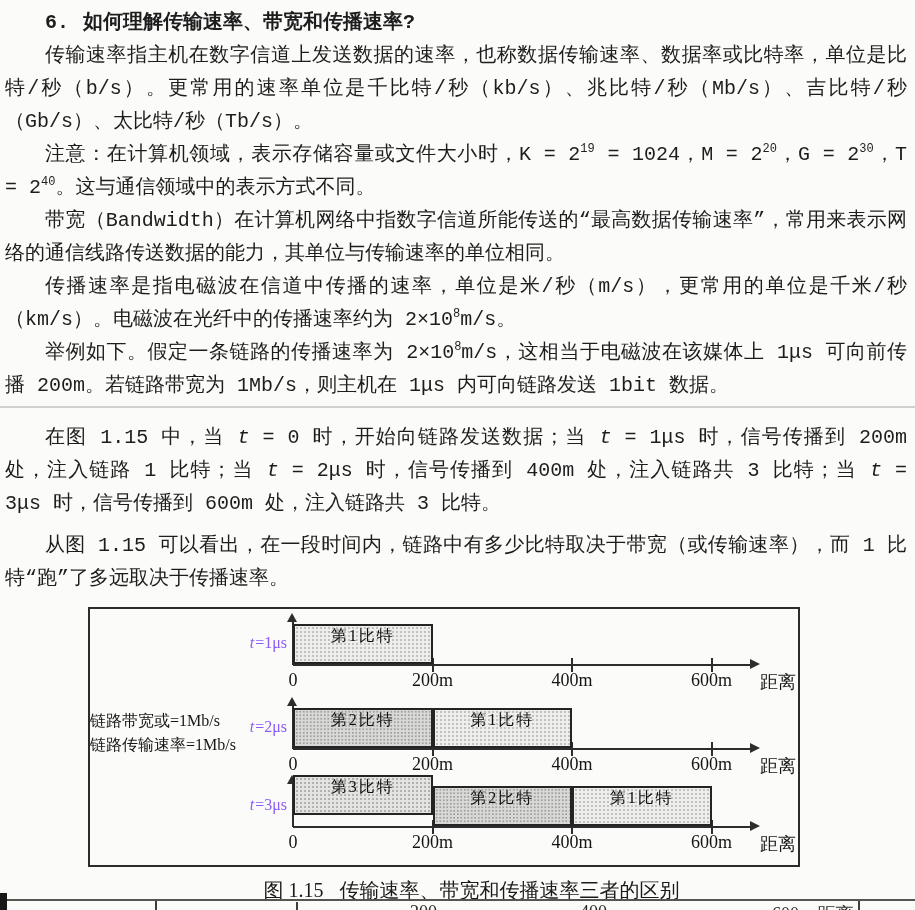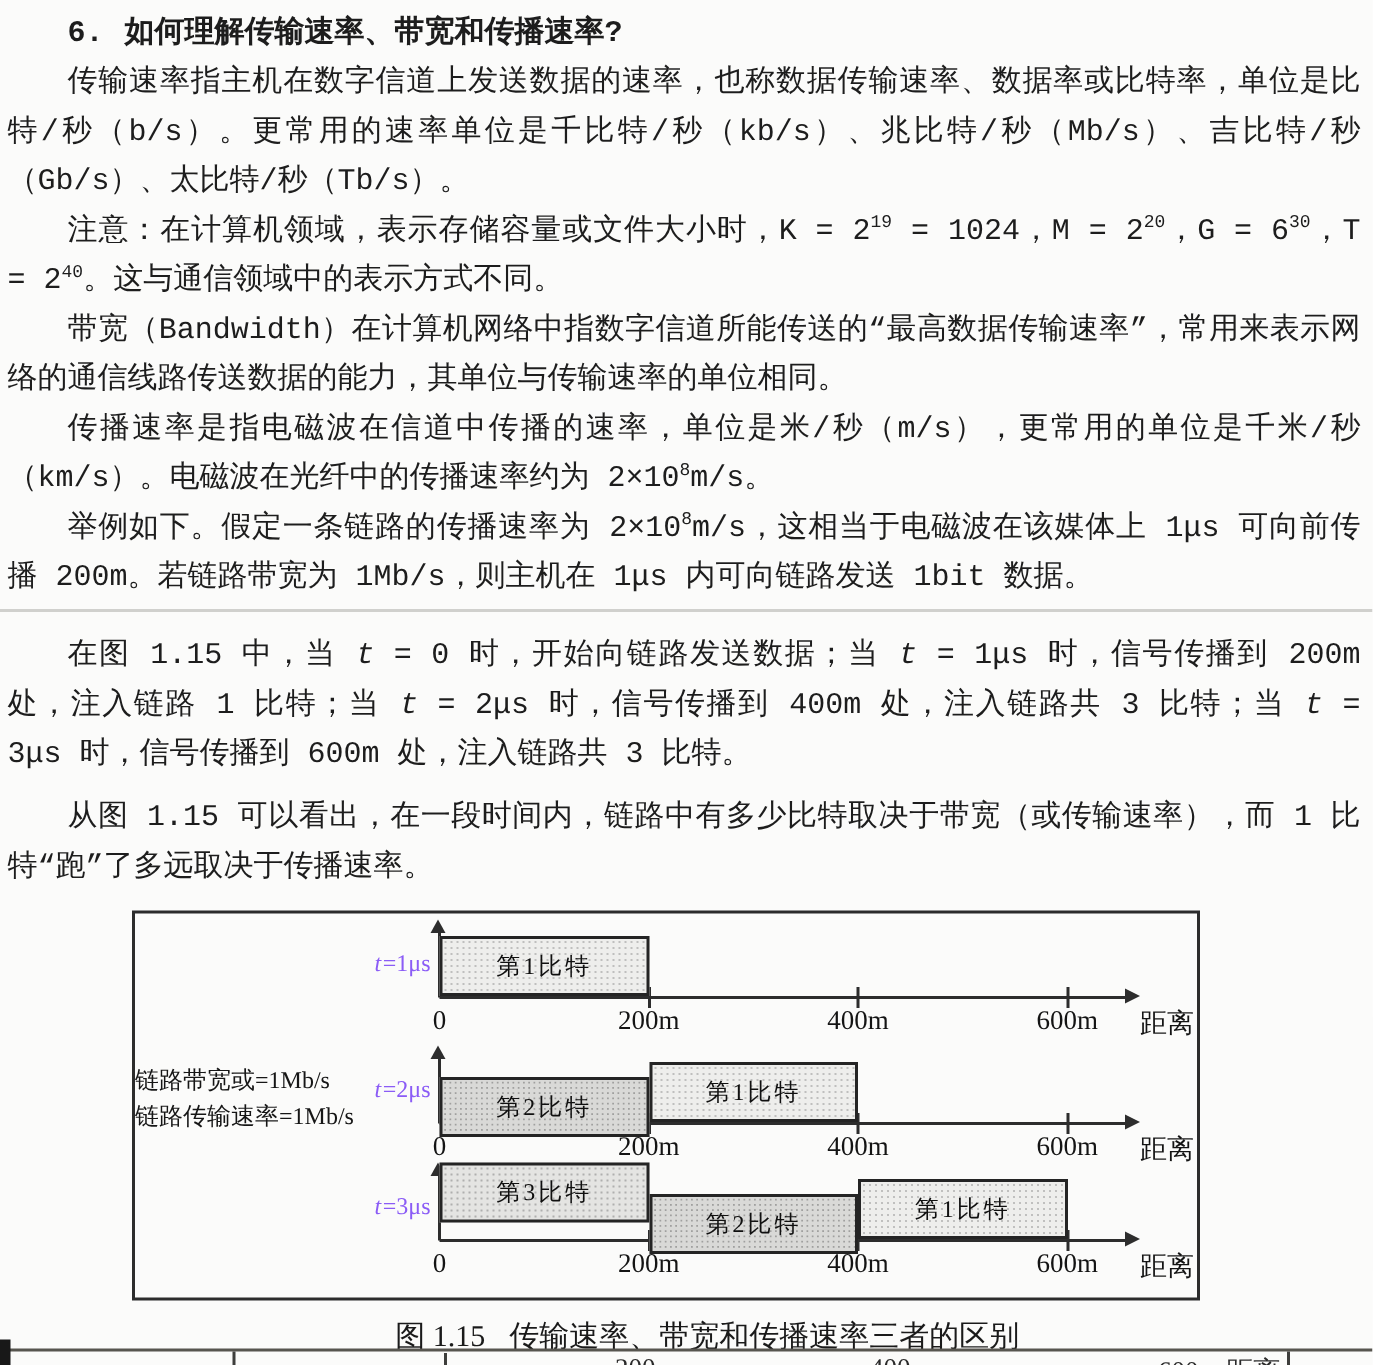--- a/index.html
+++ b/index.html
@@ -34,28 +34,28 @@
   .fig-tick{position:absolute;width:2px;background:#2d2d2d;}
   .arrow-right{position:absolute;width:0;height:0;
     border-top:5px solid transparent;border-bottom:5px solid transparent;
     border-left:10px solid #2d2d2d;}
   .arrow-up{position:absolute;width:0;height:0;
     border-left:5px solid transparent;border-right:5px solid transparent;
     border-bottom:9px solid #2d2d2d;}
   .tick-label{position:absolute;transform:translateX(-50%);font-size:18px;color:#141414;white-space:nowrap;z-index:3;}
   .axis-name{position:absolute;font-size:18px;color:#141414;white-space:nowrap;z-index:3;}
   .bit-box{position:absolute;box-sizing:border-box;border:2px solid #242424;
-    display:flex;align-items:center;justify-content:center;
+    display:flex;justify-content:center;
     font-size:16px;color:#101010;letter-spacing:2px;z-index:2;}
   .shade-light{background-color:#eeeeec;
     background-image:radial-gradient(rgba(105,105,105,.35) .7px,transparent .9px);background-size:4px 4px;}
   .shade-medium{background-color:#e4e4e2;
     background-image:radial-gradient(rgba(95,95,95,.4) .7px,transparent .9px);background-size:4px 4px;}
   .shade-dark{background-color:#d9d9d7;
-    background-image:radial-gradient(rgba(90,90,90,.45) .7px,transparent .9px);background-size:3.5px 3.5px;margin-top:10px;}
+    background-image:radial-gradient(rgba(90,90,90,.45) .7px,transparent .9px);background-size:3.5px 3.5px;}
   .time-label{position:absolute;text-align:right;font-size:16px;color:#8b5cf6;white-space:nowrap;z-index:3;}
   .time-label i{font-style:italic;margin-right:1px;}
 
   .caption{margin-top:10px;text-align:center;font-size:20px;color:#1a1a1a;}
   .caption .cap-label{margin-right:16px;margin-left:28px;}
 
   
   .bottom-line{position:absolute;left:0;top:899px;width:915px;height:2px;background:#57554f;}
   .bottom-clip{position:absolute;left:0;top:902px;width:915px;height:8px;overflow:hidden;}
   .bottom-clip span{position:absolute;top:0;font-size:18px;color:#2a2a2a;white-space:nowrap;}
@@ -63,21 +63,21 @@
   .corner-blob{position:absolute;left:0;top:893px;width:7px;height:17px;background:#181818;}
 </style>
 </head>
 <body>
 
 <div class="page">
 
   <div class="text text1">
     <p class="heading"><span class="h-num">6.</span><span>如何理解传输速率、带宽和传播速率?</span></p>
     <p><span>传输速率指主机在数字信道上发送数据的速率，也称数据传输速率、数据率或比特率，单位是比特/秒（b/s）。更常用的速率单位是千比特/秒（kb/s）、兆比特/秒（Mb/s）、吉比特/秒（Gb/s）、太比特/秒（Tb/s）。</span></p>
-    <p><span>注意：在计算机领域，表示存储容量或文件大小时，K = 2</span><sup>19</sup><span> = 1024，M = 2</span><sup>20</sup><span>，G = 6</span><sup>30</sup><span>，T = 2</span><sup>40</sup><span>。这与通信领域中的表示方式不同。</span></p>
+    <p><span>注意：在计算机领域，表示存储容量或文件大小时，K = 2</span><sup>19</sup><span> = 1024，M = 2</span><sup>20</sup><span>，G = 2</span><sup>30</sup><span>，T = 2</span><sup>40</sup><span>。这与通信领域中的表示方式不同。</span></p>
     <p><span>带宽（Bandwidth）在计算机网络中指数字信道所能传送的“最高数据传输速率”，常用来表示网络的通信线路传送数据的能力，其单位与传输速率的单位相同。</span></p>
     <p><span>传播速率是指电磁波在信道中传播的速率，单位是米/秒（m/s），更常用的单位是千米/秒（km/s）。电磁波在光纤中的传播速率约为 2×10</span><sup>8</sup><span>m/s。</span></p>
     <p><span>举例如下。假定一条链路的传播速率为 2×10</span><sup>8</sup><span>m/s，这相当于电磁波在该媒体上 1μs 可向前传播 200m。若链路带宽为 1Mb/s，则主机在 1μs 内可向链路发送 1bit 数据。</span></p>
   </div>
 
   <div class="divider"></div>
 
   <div class="text text2">
     <p><span>在图 1.15 中，当 </span><i>t</i><span> = 0 时，开始向链路发送数据；当 </span><i>t</i><span> = 1μs 时，信号传播到 200m 处，注入链路 1 比特；当 </span><i>t</i><span> = 2μs 时，信号传播到 400m 处，注入链路共 3 比特；当 </span><i>t</i><span> = 3μs 时，信号传播到 600m 处，注入链路共 3 比特。</span></p>
     <p class="p-gap"><span>从图 1.15 可以看出，在一段时间内，链路中有多少比特取决于带宽（或传输速率），而 1 比特“跑”了多远取决于传播速率。</span></p>

